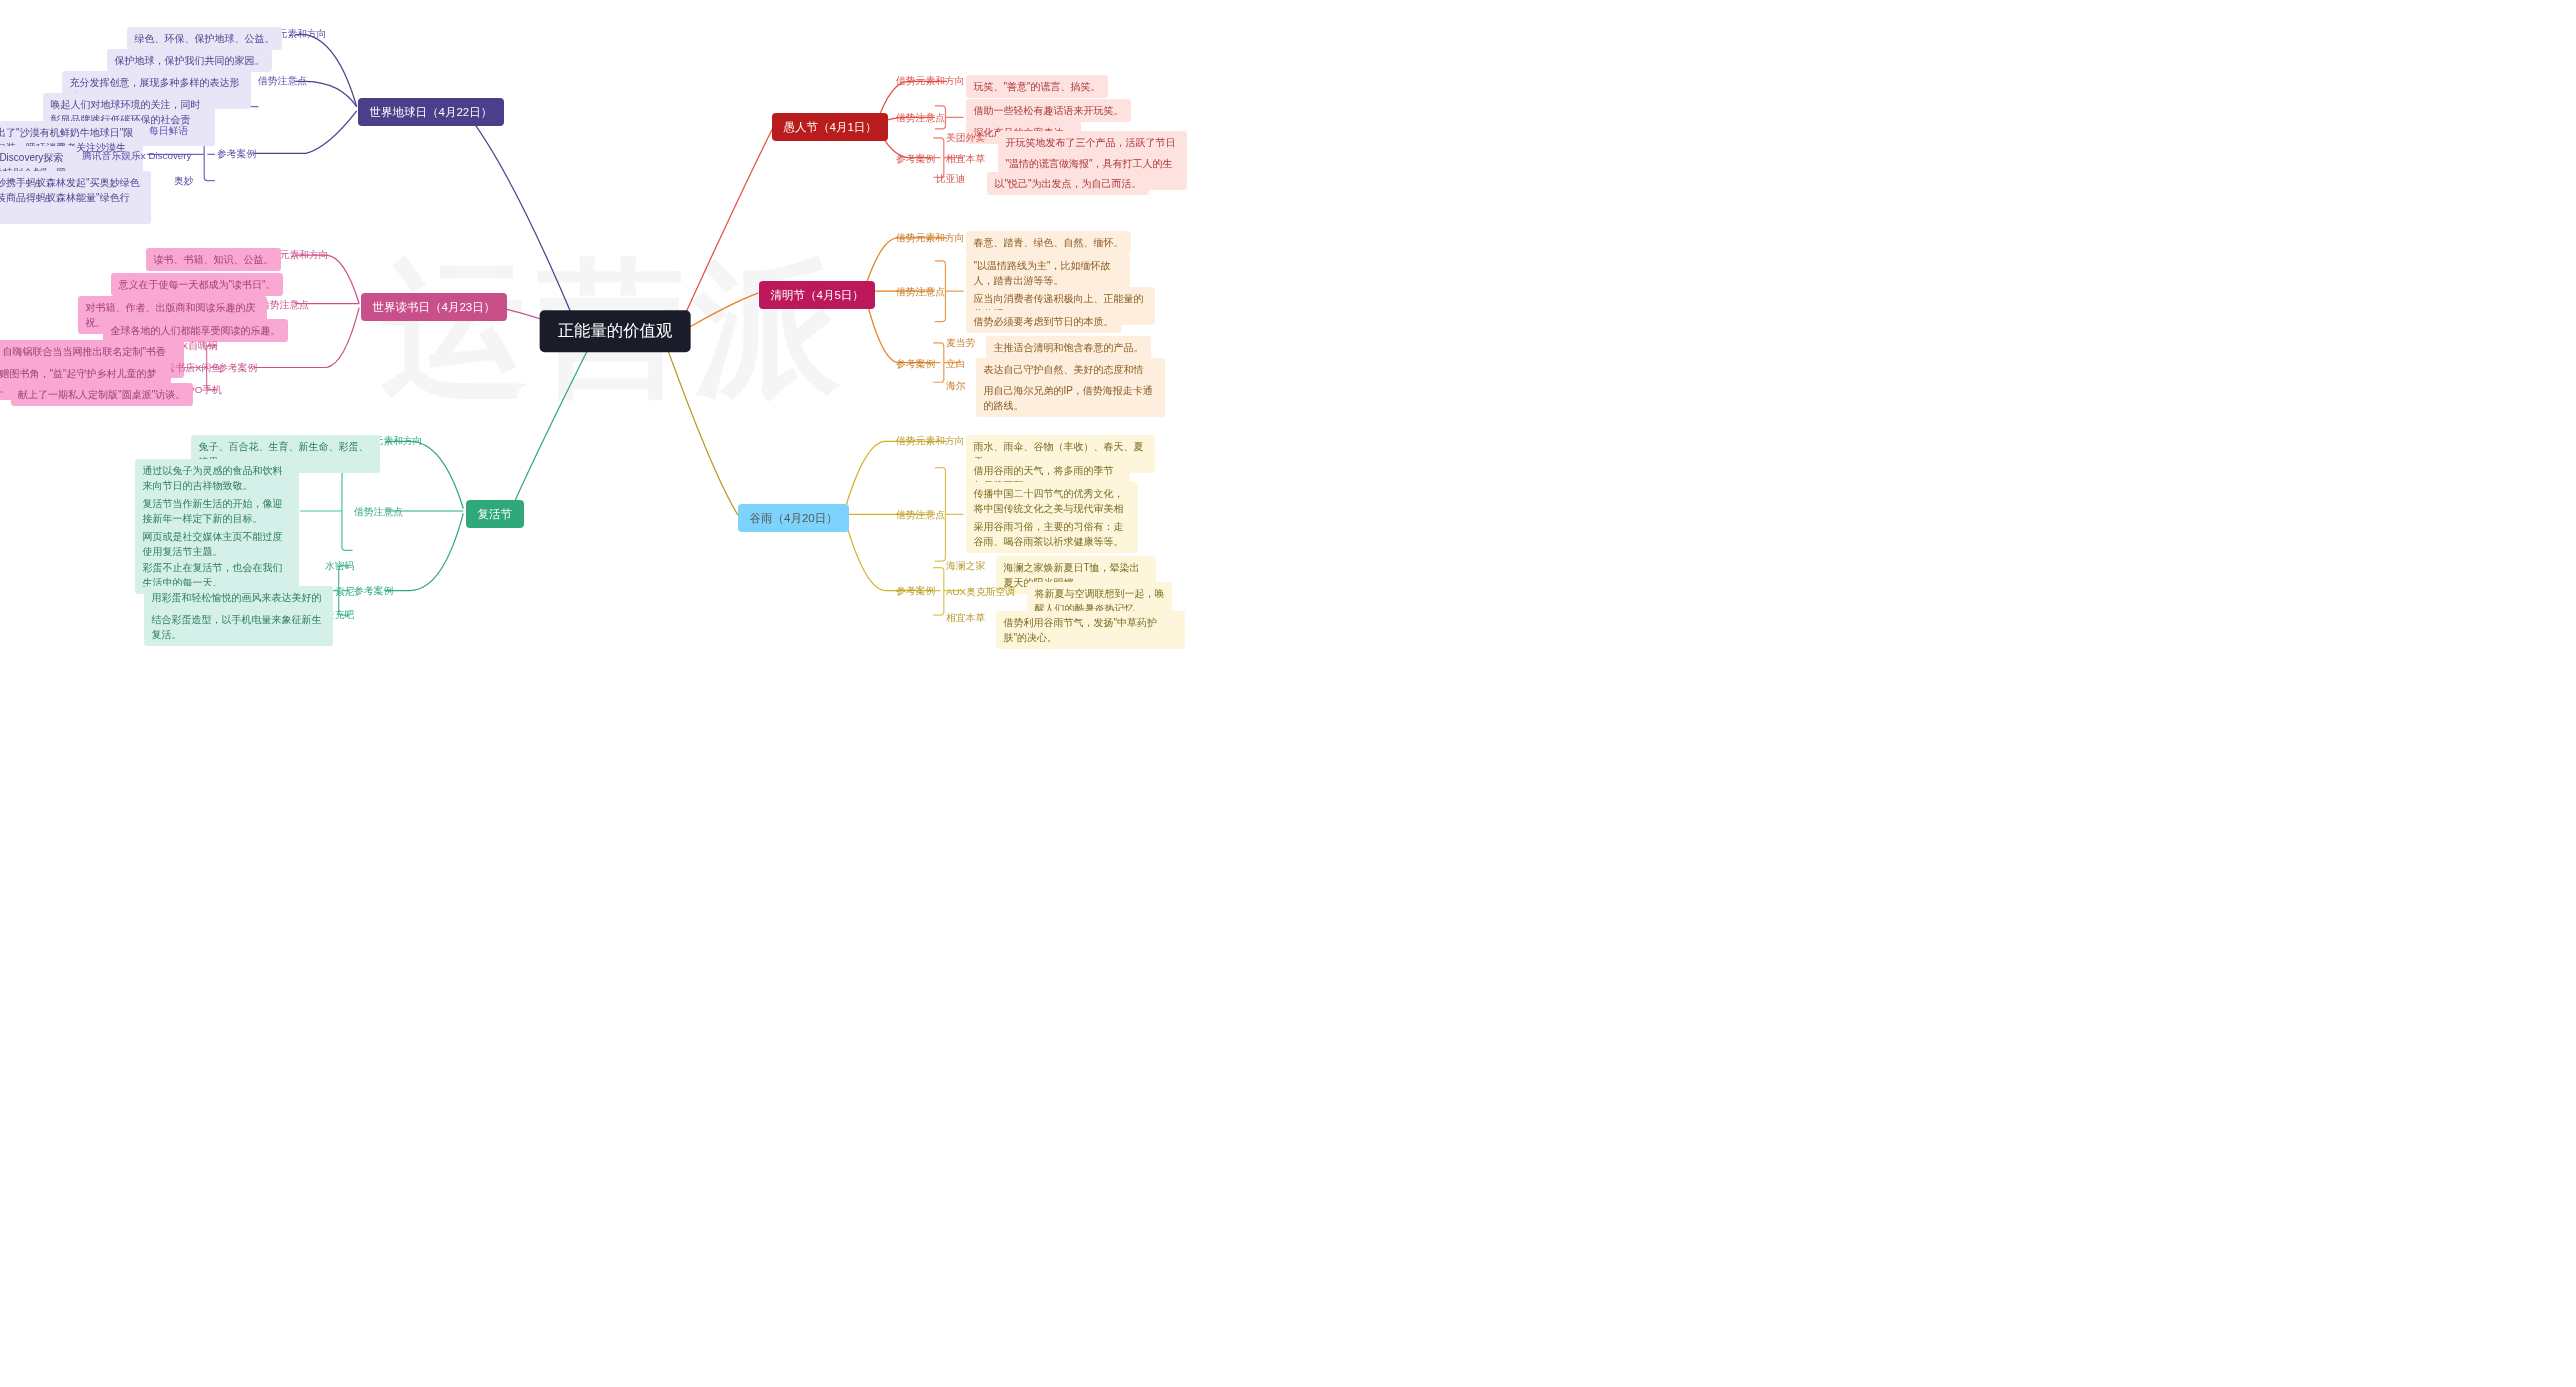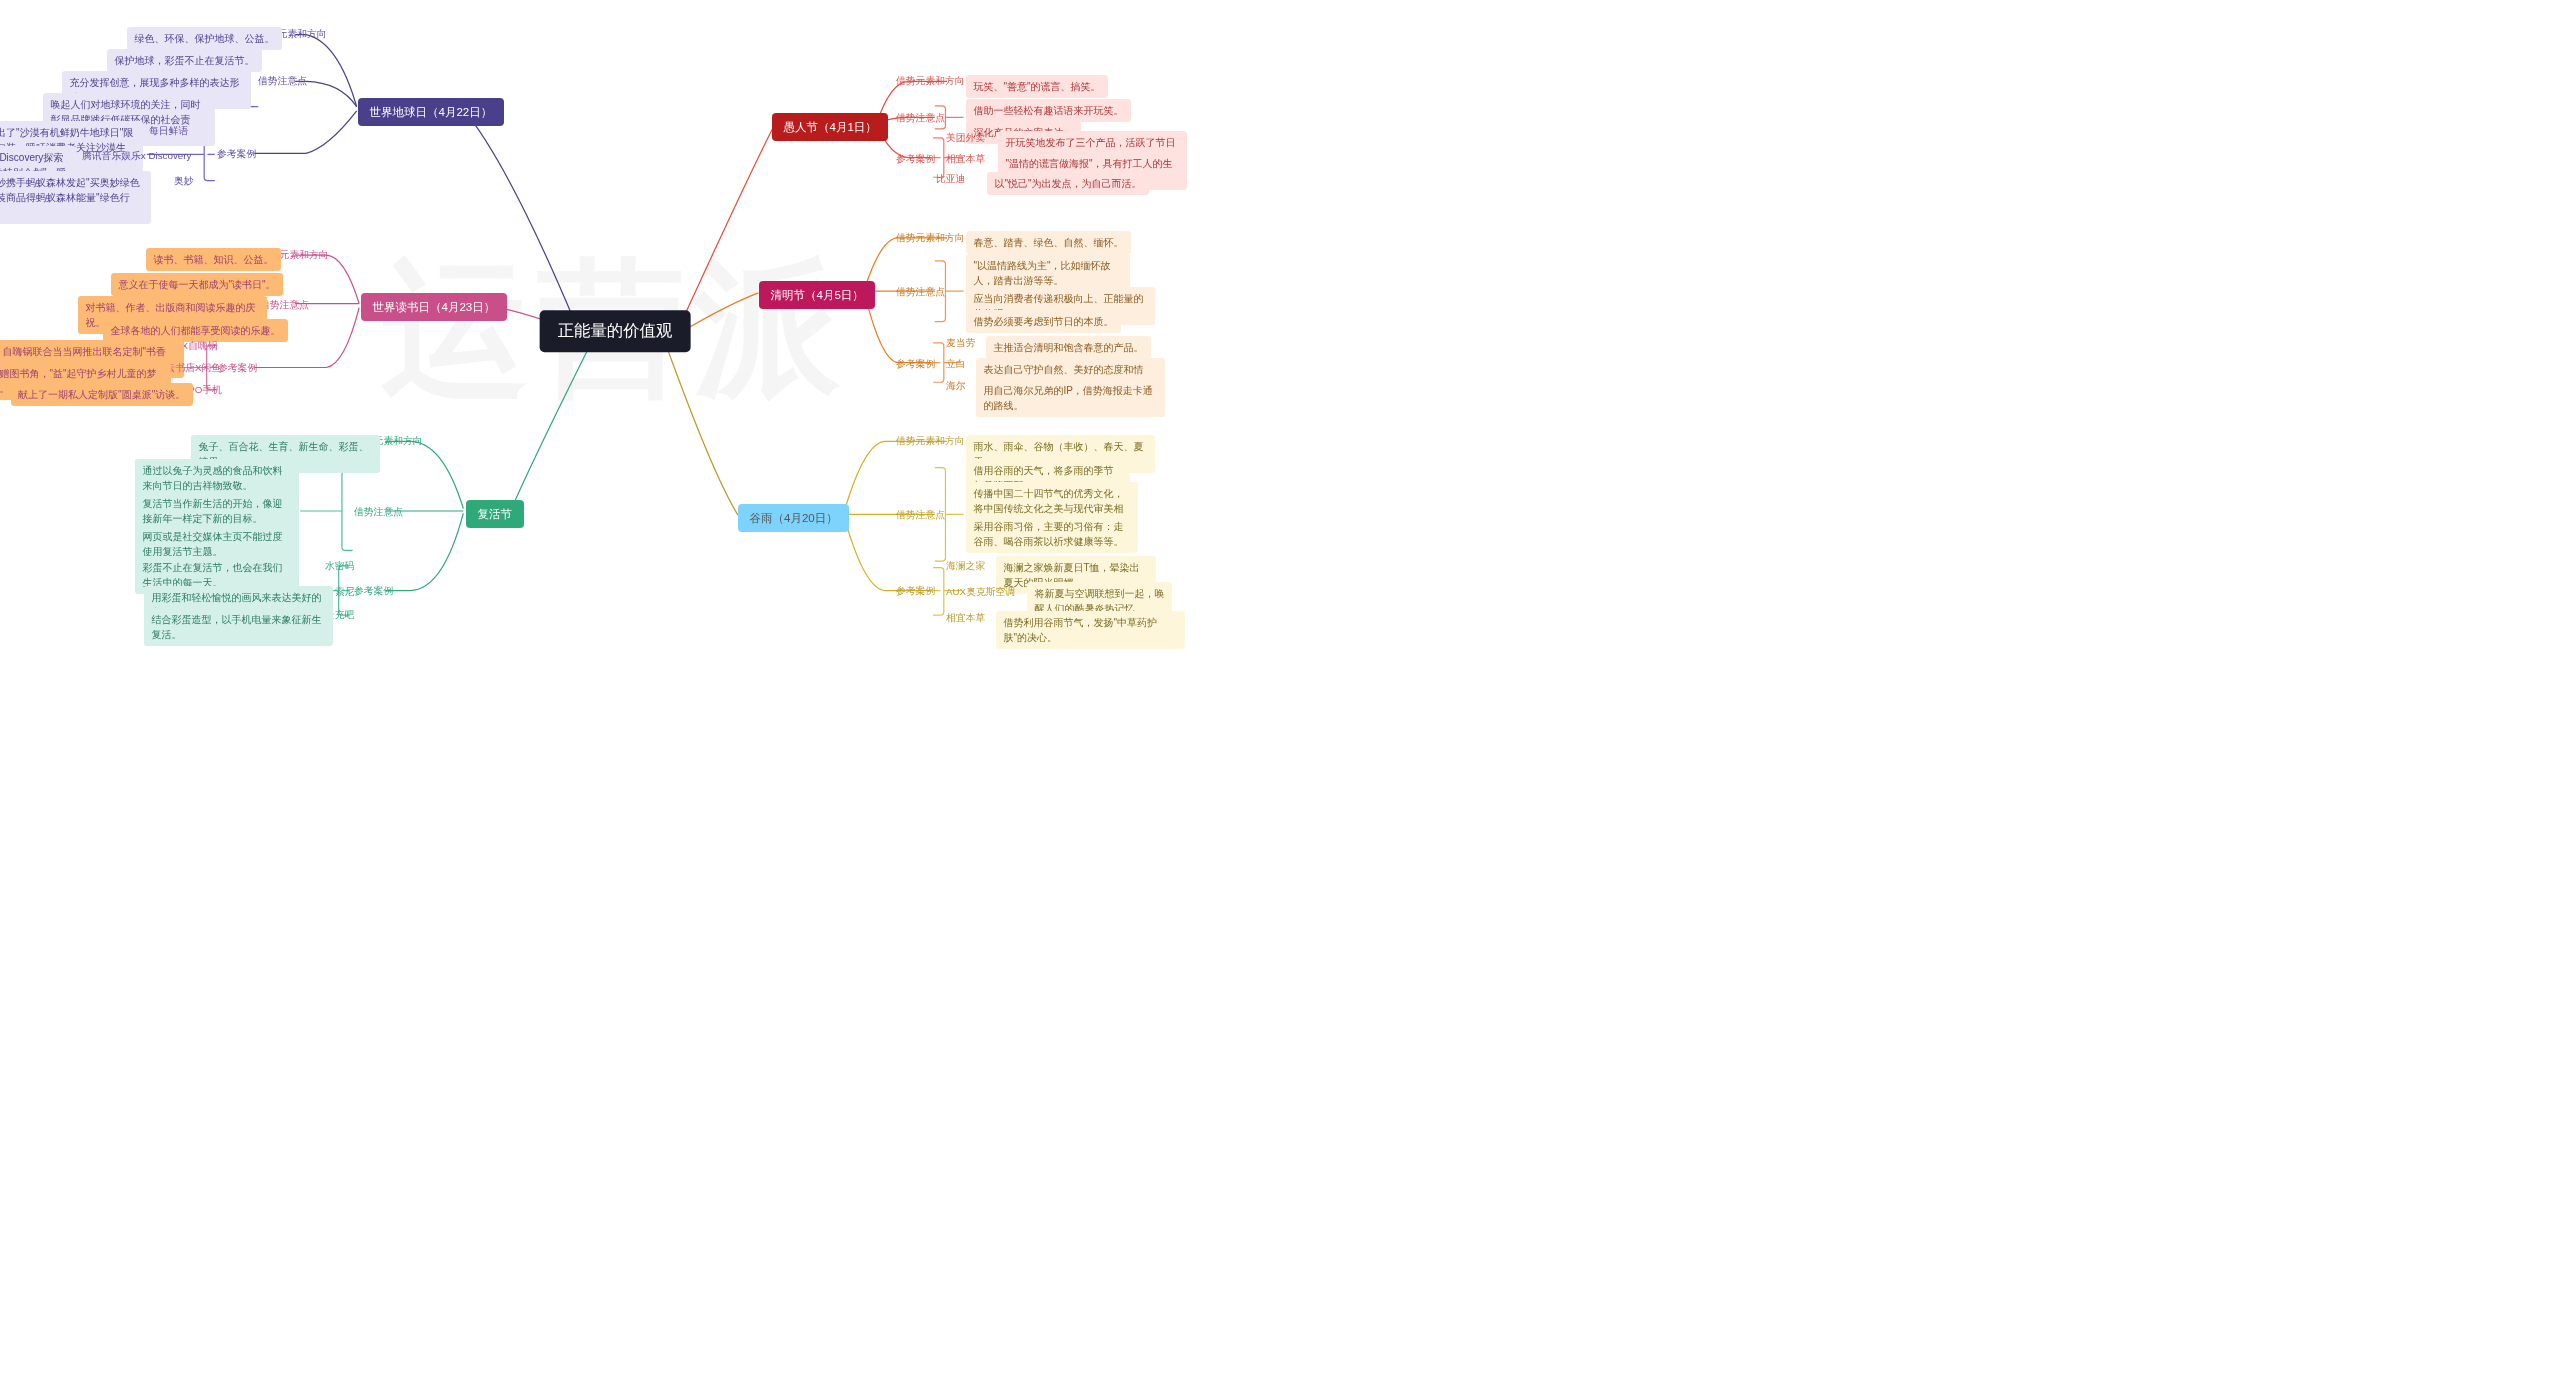--- a/index.html
+++ b/index.html
@@ -6,21 +6,21 @@
 body{background:#fff;width:1230px;height:662px;position:relative;overflow:hidden}
 .watermark{position:absolute;top:50%;left:50%;transform:translate(-50%,-50%);font-size:148px;color:rgba(0,0,0,.04);font-weight:bold;pointer-events:none;white-space:nowrap;letter-spacing:8.2px}
 .center-node{position:absolute;top:50%;left:50%;transform:translate(-50%,-50%);background:#1a1d29;color:#fff;padding:9.8px 18px;border-radius:4.9px;font-size:16.4px;font-weight:500;z-index:10}
 .branch-node{position:absolute;padding:6.6px 11.5px;border-radius:4.1px;font-size:11.5px;color:#fff;font-weight:500;z-index:9}
 .sub-label{position:absolute;font-size:9.8px;color:#555;z-index:8;white-space:nowrap}
 .leaf{position:absolute;background:#f5f5f5;padding:4.1px 7.4px;border-radius:3.3px;font-size:10px;color:#444;max-width:189px;z-index:8;line-height:1.5}
 svg{position:absolute;top:0;left:0;width:100%;height:100%;z-index:1;pointer-events:none}
 path{fill:none;stroke-width:1.5}
 
 .purple .leaf{background:#e8e5f7;color:#4a3f8a}.purple .sub-label{color:#5b4fa8}.purple-bg{background:#4a3f8a}
-.pink .leaf{background:#fdba74;color:#a04070}.pink .sub-label{color:#c94f8a}.pink-bg{background:#c94f8a}
+.pink .leaf{background:#f9a8d4;color:#a04070}.pink .sub-label{color:#c94f8a}.pink-bg{background:#c94f8a}
 .teal .leaf{background:#d4f0e8;color:#2a7a5f}.teal .sub-label{color:#2fa87a}.teal-bg{background:#2fa87a}
 .red .leaf{background:#fde2e0;color:#a33}.red .sub-label{color:#d9534f}.red-bg{background:#b91c1c}
 .orange .leaf{background:#fdeedd;color:#8a5a1f}.orange .sub-label{color:#c8791f}.orange-bg{background:#be185d}
 .yellow .leaf{background:#fdf6db;color:#7a6a20}.yellow .sub-label{color:#b89b2a}.yellow-bg{background:#7dd3fc;color:#555!important}
 </style>
 </head>
 <body>
 
 <div class="watermark">运营派</div>
 <div class="center-node">正能量的价值观</div>
@@ -81,21 +81,21 @@
 <path d="M1140 570 L1149 570 Q1153 570 1153 574 L1153 680 Q1153 684 1149 684 L1140 684 M1153 627 L1175 627" stroke="#dcc350"></path>
 
 <path d="M1138 692 L1147 692 Q1151 692 1151 696 L1151 746 Q1151 750 1147 750 L1138 750 M1151 720 L1172 720 M1138 720 L1147 720" stroke="#dcc350"></path>
 </svg>
 
 <div class="purple">
 <div class="branch-node purple-bg" style="top:98px;left:358px">世界地球日（4月22日）</div>
 <span class="sub-label" style="top:28px;left:258px">借势元素和方向</span>
 <div class="leaf" style="top:27px;left:127px">绿色、环保、保护地球、公益。</div>
 <span class="sub-label" style="top:75px;left:258px">借势注意点</span>
-<div class="leaf" style="top:49px;left:107px">保护地球，彩蛋不止在复活节。</div>
+<div class="leaf" style="top:49px;left:107px">保护地球，保护我们共同的家园。</div>
 <div class="leaf" style="top:71px;left:62px">充分发挥创意，展现多种多样的表达形式。</div>
 <div class="leaf" style="top:93px;left:43px;max-width:172px">唤起人们对地球环境的关注，同时彰显品牌践行低碳环保的社会责任。</div>
 <span class="sub-label" style="top:148px;left:217px">参考案例</span>
 <span class="sub-label" style="top:125px;left:149px">每日鲜语</span>
 <div class="leaf" style="top:121px;left:-21.3px;max-width:164px">推出了"沙漠有机鲜奶牛地球日"限定包装，呼吁消费者关注沙漠生态的可持续发展。</div>
 <span class="sub-label" style="top:150px;left:82px">腾讯音乐娱乐x Discovery</span>
 <div class="leaf" style="top:146px;left:-88px;max-width:164px">腾讯音乐娱乐联合Discovery探索频道发起"音乐公益特别企划"，呼吁大众关注生物的多样性。</div>
 <span class="sub-label" style="top:175px;left:174px">奥妙</span>
 <div class="leaf" style="top:171px;left:-21.3px;max-width:172px">奥妙携手蚂蚁森林发起"买奥妙绿色包装商品得蚂蚁森林能量"绿色行动。</div>
 </div>

